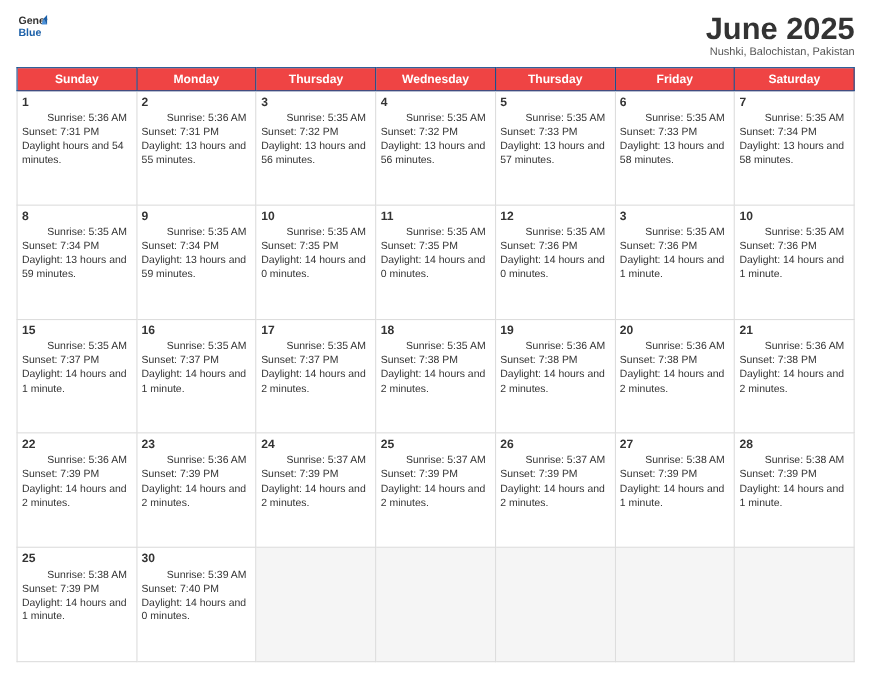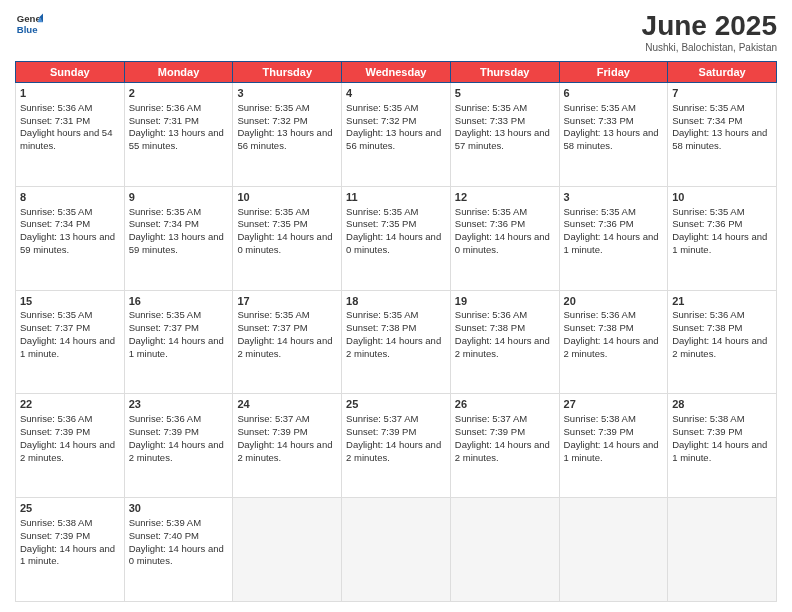--- a/index.html
+++ b/index.html
@@ -72,20 +72,21 @@
       background: #f5f5f5;
     }
     .day-num {
       font-weight: bold;
       font-size: 11px;
       display: block;
       margin-bottom: 1px;
     }
     .cell-text {
       color: #333;
+      margin-left: 23px;
     }
   </style>
 </head>
 <body>
 
 <div class="page">
   <div class="header">
     <div class="logo">
       <svg class="logo-icon" viewBox="0 0 32 32">
         <text x="2" y="14" font-size="11" font-weight="bold" fill="#333" font-family="Arial">General</text>

